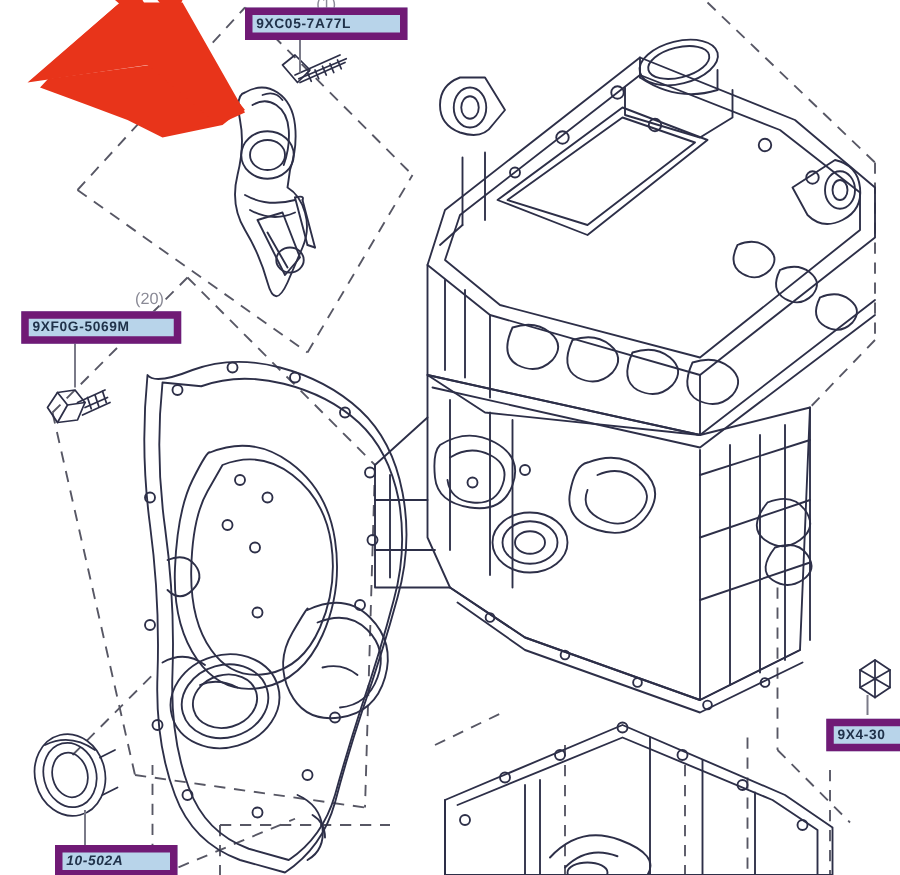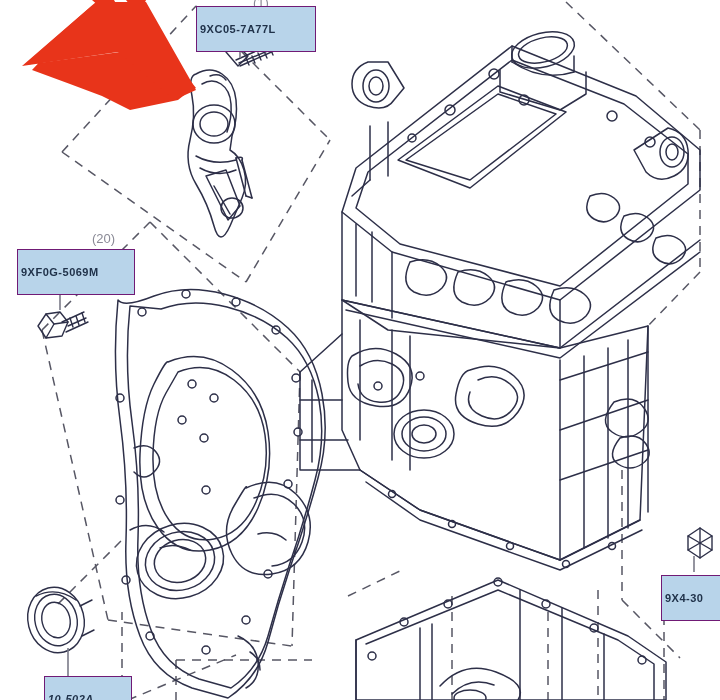--- a/index.html
+++ b/index.html
@@ -3,27 +3,27 @@
 <meta charset="utf-8">
 <style>
   html,body{margin:0;padding:0;background:#ffffff;}
   body{width:720px;height:700px;overflow:hidden;font-family:"Liberation Sans",sans-serif;}
   #diagram{position:relative;width:720px;height:700px;background:#ffffff;}
   svg.layer{position:absolute;left:0;top:0;width:720px;height:700px;}
 
   .label{
     position:absolute;
     background:#b8d4ea;
-    border:1px solid #701a75;
+    border:6px solid #701a75;
     color:#20324a;
     font-family:"Liberation Sans",sans-serif;
     font-size:11px;
     font-weight:bold;
     letter-spacing:.5px;
-    padding:16px 3px;
+    padding:1px 3px;
     white-space:nowrap;
     filter:blur(0.55px);
     line-height:12px;
   }
   .qty{
     position:absolute;
     color:#8a8a96;
     font-family:"Liberation Sans",sans-serif;
     font-size:13px;
     filter:blur(0.5px);
@@ -375,20 +375,20 @@
 
   <svg class="layer" viewBox="0 0 720 700">
     <polygon points="92,0 134,36 114,0 126,0 196,88 175,98 160,72 123,51 146,0" fill="#e8341a"></polygon>
     <polygon points="95,3 24,65 120,52 162,74 188,92 178,100 130,110 102,96 70,84 32,70" fill="#e8341a"></polygon>
     <polygon points="96,2 146,2 196,90 174,100 118,52 22,66" fill="#e8341a"></polygon>
   </svg>
 
   <div class="qty" style="left:253px;top:-5px;">(1)</div>
   <div class="label" style="left:196px;top:6px;width:112px;">9XC05-7A77L</div>
 
-  <div class="qty" style="left:92px;top:231px;">(20)</div>
+  <div class="qty" style="left:108px;top:231px;">(20)</div>
   <div class="label" style="left:17px;top:249px;width:110px;">9XF0G-5069M</div>
 
   <div class="label" style="left:44px;top:676px;width:80px;font-style:italic;">10-502A</div>
 
   <div class="label" style="left:661px;top:575px;width:62px;">9X4-30</div>
 
 </div>
 
 </body></html>

